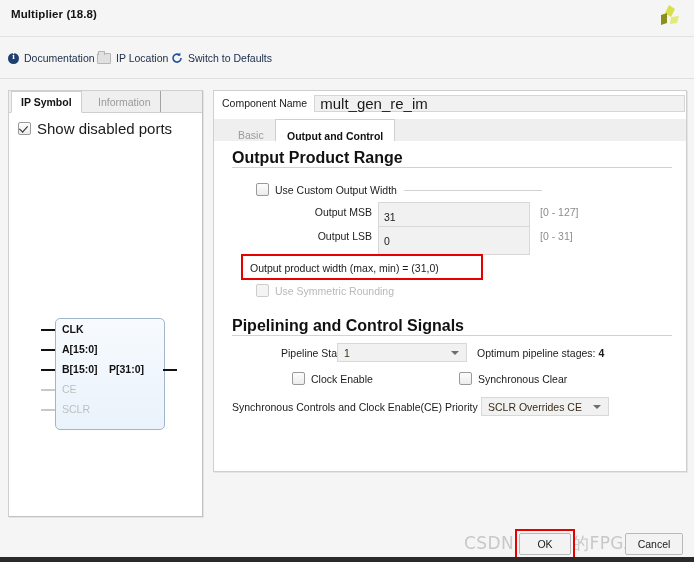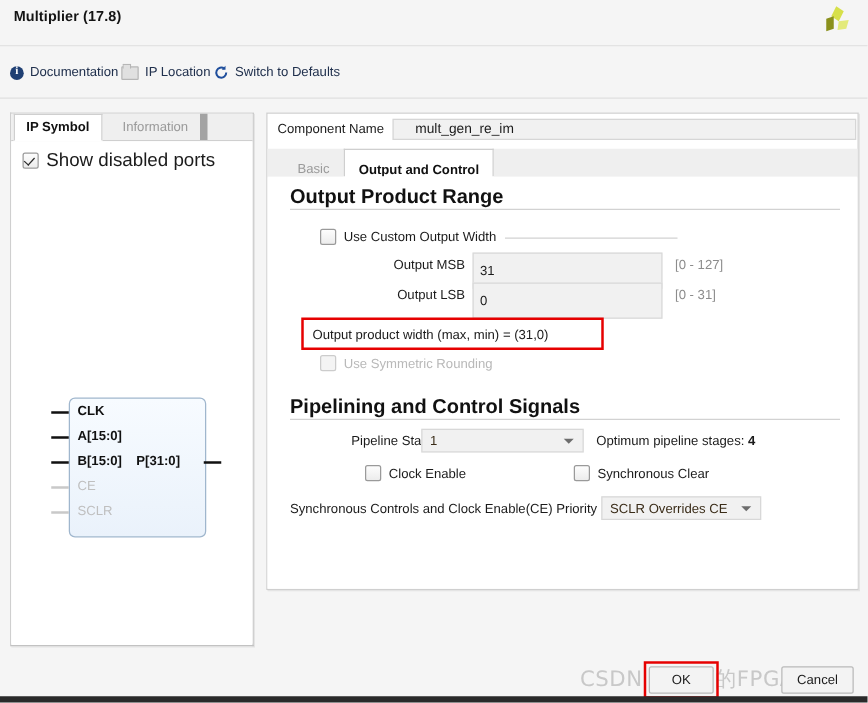--- a/index.html
+++ b/index.html
@@ -124,21 +124,21 @@
     font-weight: bold;
     border-left: 1px solid #cfcfcf;
     border-right: 1px solid #cfcfcf;
     border-top: 1px solid #cfcfcf;
     border-bottom: 1px solid #ffffff;
     height: 22px;
   }
   .lp-tab.inactive {
     left: 80px;
     color: #9a9a9a;
-    border-right: 6px solid #a3a3a3;
+    border-right: 1px solid #a3a3a3;
   }
   .lp-body {
     position: absolute;
     left: 0; top: 22px;
     width: 193px; height: 402px;
     background: #fff;
   }
   .show-ports {
     position: absolute;
     left: 9px; top: 7px;
@@ -217,22 +217,22 @@
     margin-right: 7px;
     white-space: nowrap;
   }
   .comp-input {
     flex: 1;
     height: 17px;
     background: #f1f1f1;
     border: 1px solid #d6d6d6;
     margin-right: 1px;
     display: flex; align-items: center;
-    padding-left: 17px;
-    font-size: 11px;
+    padding-left: 5px;
+    font-size: 15px;
     color: #1b1b1b;
     box-sizing: border-box;
   }
   .rp-tabstrip {
     position: absolute;
     left: 0; top: 28px;
     width: 472px; height: 22px;
     background: #efefef;
     border-bottom: 1px solid #cfcfcf;
   }
@@ -381,21 +381,21 @@
     position: absolute;
     left: 0; top: 557px;
     width: 694px; height: 5px;
     background: #2a2a2a;
   }
 </style>
 </head>
 <body>
 
 <div class="titlebar">
-  <div class="title-text">Multiplier (17.8)</div>
+  <div class="title-text">Multiplier (18.8)</div>
   <svg class="logo" viewBox="0 0 34 28">
     <path d="M17 2 L23 6 L19 14 L13 10 Z" fill="#d7e04a"></path>
     <path d="M9 12 L15 10 L15 20 L9 22 Z" fill="#8a901c"></path>
     <path d="M19 14 L27 13 L25 20 L18 21 Z" fill="#e3ea7a"></path>
   </svg>
 </div>
 <div class="titlebar-sep"></div>
 
 <div class="toolbar">
   <div class="tb-item tb-doc">

